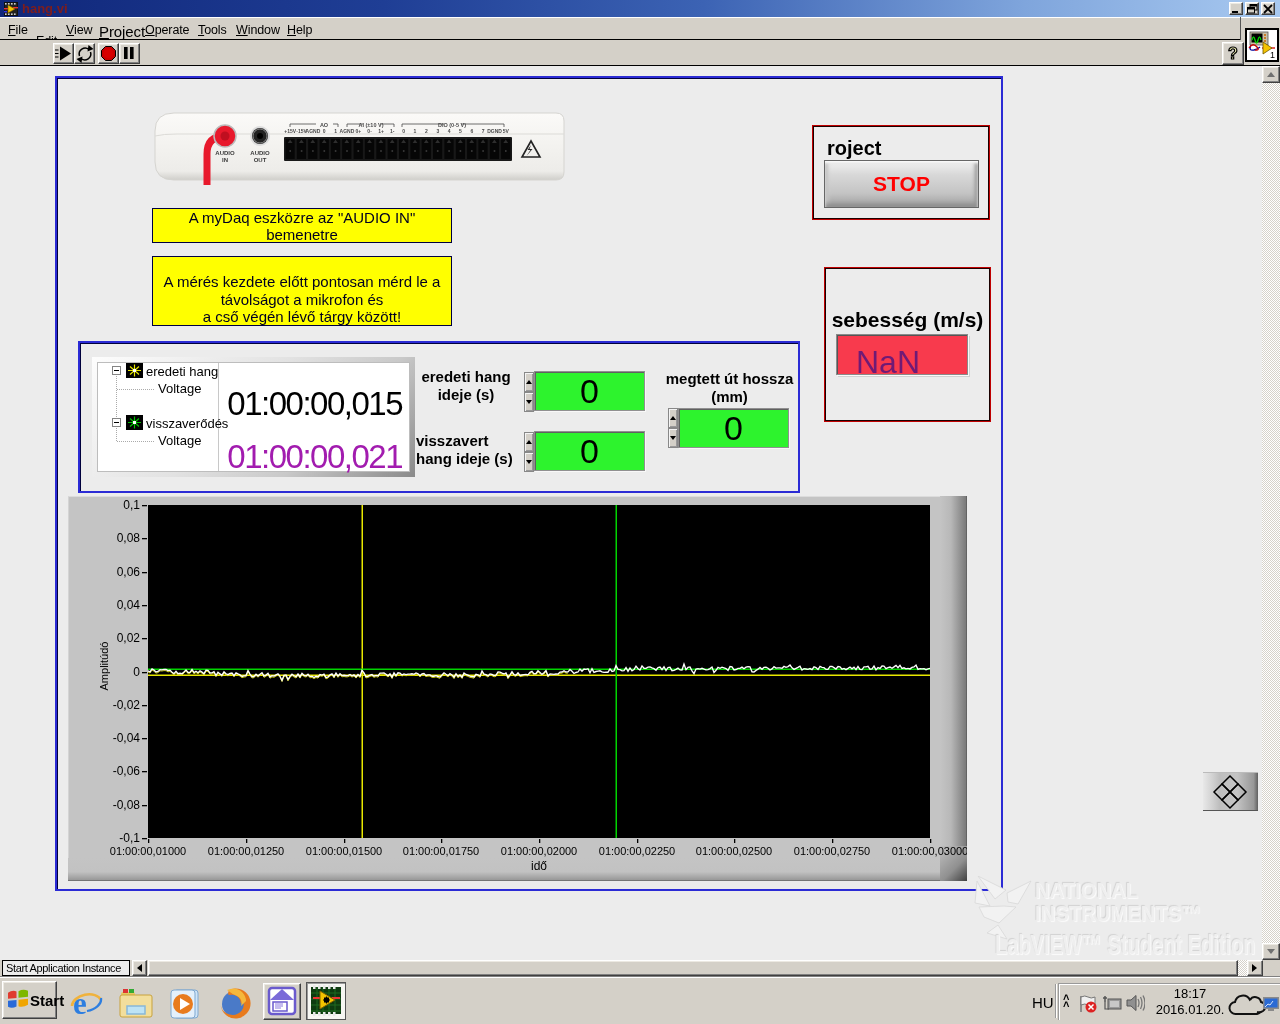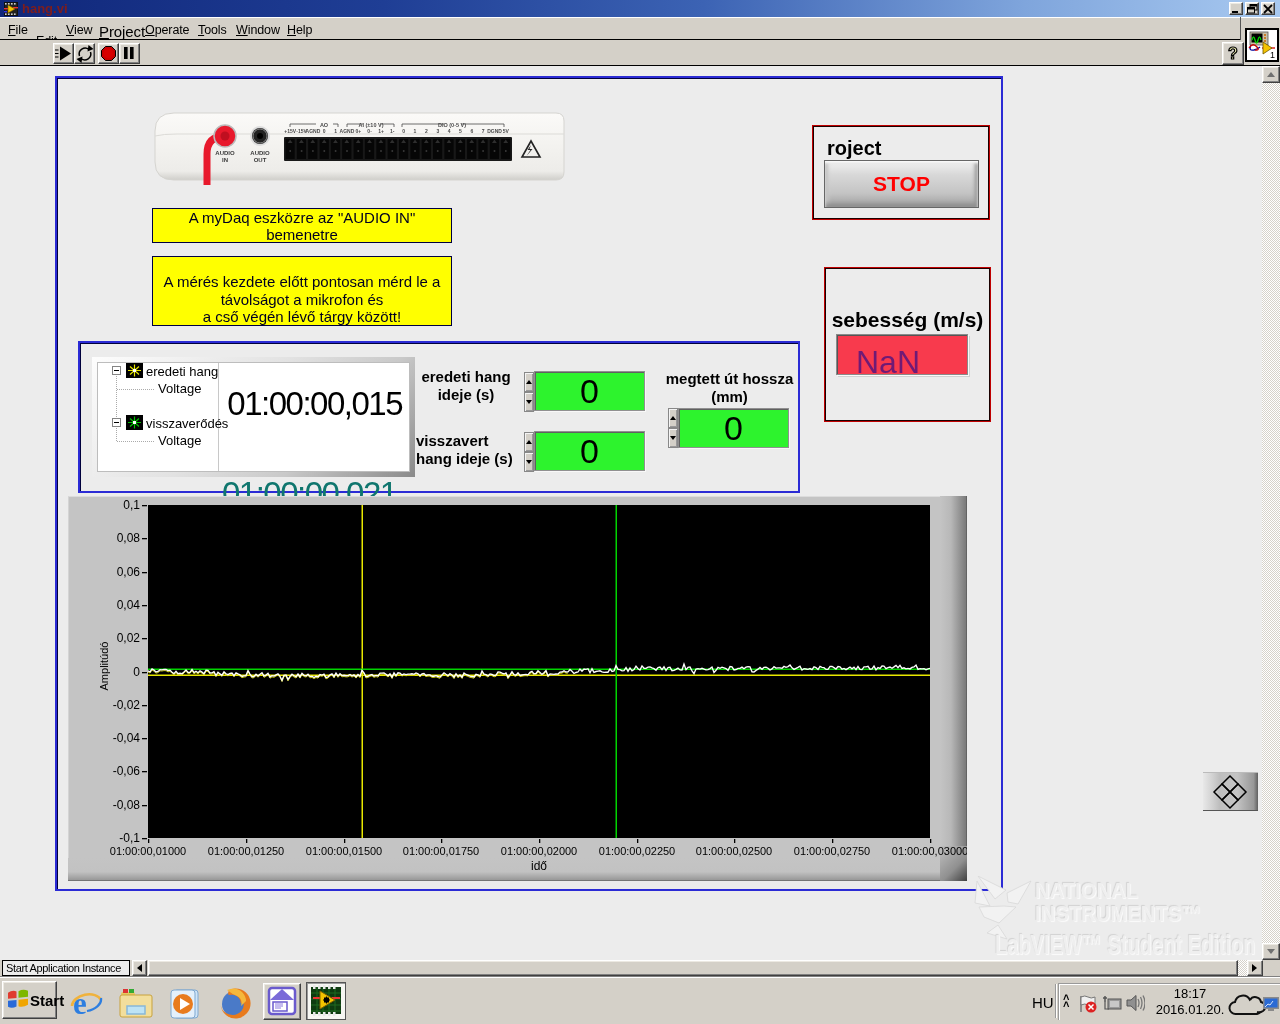--- a/index.html
+++ b/index.html
@@ -266,21 +266,21 @@
     </g>
     <rect x="7" y="6" width="3" height="3" fill="#fff"></rect>
   </svg>
 <div class="abs" style="left:146px;top:416px;font-size:13px;color:#000;">visszaverődés</div>
 <div class="abs" style="left:158px;top:433px;font-size:13px;color:#000;">Voltage</div>
 <div class="abs" style="left:116px;top:376px;width:1px;height:42px;background-image:linear-gradient(180deg,#AAA 50%,transparent 0);background-size:1px 2px;"></div>
 <div class="abs" style="left:117px;top:389px;width:38px;height:1px;background-image:linear-gradient(90deg,#AAA 50%,transparent 0);background-size:2px 1px;"></div>
 <div class="abs" style="left:116px;top:428px;width:1px;height:14px;background-image:linear-gradient(180deg,#AAA 50%,transparent 0);background-size:1px 2px;"></div>
 <div class="abs" style="left:117px;top:441px;width:38px;height:1px;background-image:linear-gradient(90deg,#AAA 50%,transparent 0);background-size:2px 1px;"></div>
 <div class="abs" style="left:222px;top:385px;width:180px;text-align:right;font-size:33px;color:#000;letter-spacing:-1.5px;">01:00:00,015</div>
-<div class="abs" style="left:222px;top:438px;width:180px;text-align:left;font-size:33px;color:#0f766e;letter-spacing:-1.5px;margin-top:37px;">01:00:00,021</div>
+<div class="abs" style="left:222px;top:438px;width:180px;text-align:right;font-size:33px;color:#a21caf;letter-spacing:-1.5px;">01:00:00,021</div>
 <div class="abs b" style="left:416px;top:368px;width:100px;text-align:center;font-size:15px;line-height:18px;">eredeti hang<br>ideje (s)</div>
 <div class="abs" style="left:524px;top:372px;width:10px;height:20px;background:#D4D0C8;border:1px solid #888;box-shadow:inset 1px 1px 0 #f4f4f4,inset -1px -1px 0 #999;"></div>
 <div class="abs" style="left:526px;top:380px;width:0;height:0;border-left:3px solid transparent;border-right:3px solid transparent;border-bottom:4px solid #000;"></div>
 <div class="abs" style="left:524px;top:392px;width:10px;height:20px;background:#D4D0C8;border:1px solid #888;box-shadow:inset 1px 1px 0 #f4f4f4,inset -1px -1px 0 #999;"></div>
 <div class="abs" style="left:526px;top:400px;width:0;height:0;border-left:3px solid transparent;border-right:3px solid transparent;border-top:4px solid #000;"></div>
 <div class="abs greenbox" style="left:534px;top:371px;width:111px;height:40px;"></div>
 <div class="abs" style="left:534px;top:372px;width:111px;text-align:center;font-size:34px;color:#000;">0</div>
 <div class="abs b" style="left:416px;top:432px;width:112px;text-align:left;font-size:15px;line-height:18px;">visszavert<br>hang ideje (s)</div>
 <div class="abs" style="left:524px;top:432px;width:10px;height:20px;background:#D4D0C8;border:1px solid #888;box-shadow:inset 1px 1px 0 #f4f4f4,inset -1px -1px 0 #999;"></div>
 <div class="abs" style="left:526px;top:440px;width:0;height:0;border-left:3px solid transparent;border-right:3px solid transparent;border-bottom:4px solid #000;"></div>

